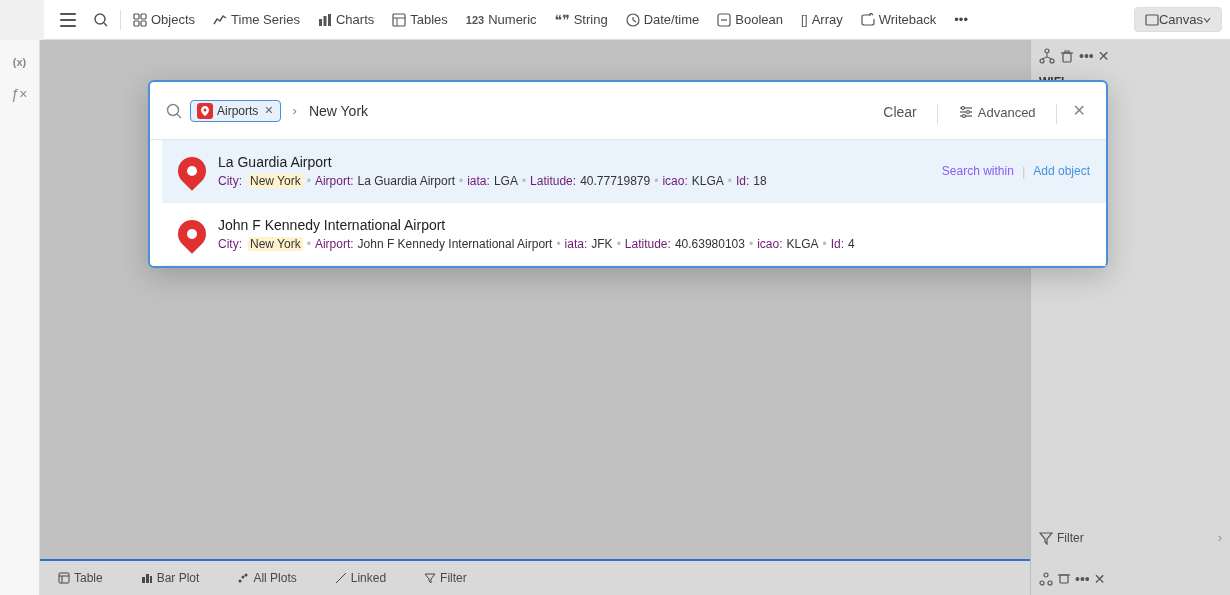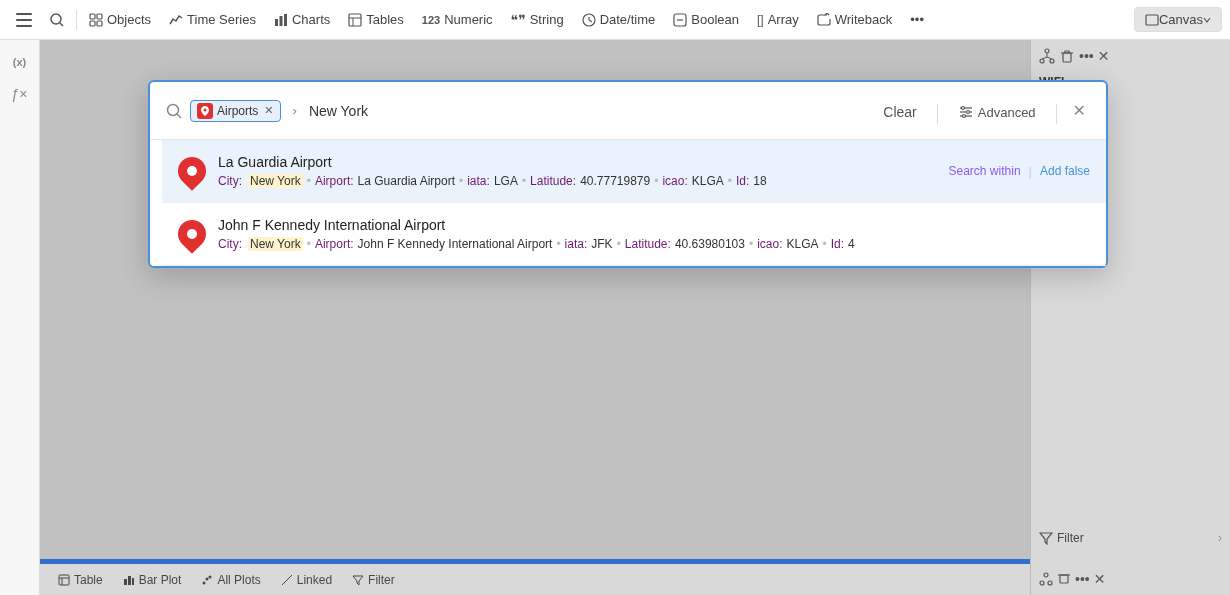--- a/index.html
+++ b/index.html
@@ -1,21 +1,21 @@
 <!DOCTYPE html>
 <html><head>
   <meta charset="utf-8">
   <style>
     * { box-sizing: border-box; margin: 0; padding: 0; }
     body { font-family: -apple-system, BlinkMacSystemFont, 'Segoe UI', sans-serif; font-size: 13px; background: #f0f0f0; overflow: hidden; width: 1230px; height: 595px; }
 
     
     .top-toolbar {
       display: flex; align-items: center; height: 40px; background: #fff;
-      border-bottom: 1px solid #ddd; padding: 0 8px; gap: 2px;
+      border-bottom: 1px solid #ddd; padding: 0 8px; gap: 2px; margin-left: 44px;
     }
     .toolbar-btn {
       display: flex; align-items: center; gap: 4px; padding: 4px 8px;
       border: none; background: transparent; cursor: pointer; color: #444;
       font-size: 13px; border-radius: 4px; white-space: nowrap;
     }
     .toolbar-btn svg { flex-shrink: 0; }
     .toolbar-divider { width: 1px; height: 20px; background: #ddd; margin: 0 2px; }
     .toolbar-spacer { flex: 1; }
     .canvas-btn {
@@ -108,22 +108,22 @@
     .footer-type-search {
       display: flex; align-items: center; gap: 6px;
       border: 1px solid #ccc; border-radius: 4px; padding: 4px 8px;
     }
     .footer-abc { font-size: 11px; color: #888; }
     .footer-count { margin-left: auto; color: #666; }
 
     
     .bottom-toolbar {
       position: absolute; bottom: 0; left: 0; right: 200px;
-      height: 36px; background: #fff; border-top: 5px solid #3b82f6;
-      display: flex; align-items: center; padding: 0 8px; gap: 0;
+      height: 36px; background: #fff; border-top: 2px solid #3b82f6;
+      display: flex; align-items: center; padding: 0 8px; gap: 18px;
     }
     .bottom-btn {
       display: flex; align-items: center; gap: 4px; padding: 4px 10px;
       border: none; background: transparent; cursor: pointer; color: #555;
       font-size: 12px; border-radius: 4px;
     }
   </style>
 </head>
 <body>
 
@@ -360,21 +360,21 @@
               <span class="meta-key">icao:</span>
               <span class="meta-val">KLGA</span>
               <span class="meta-dot">•</span>
               <span class="meta-key">Id:</span>
               <span class="meta-val">18</span>
             </div>
           </div>
           <div class="result-actions">
             <button class="action-link">Search within</button>
             <span class="action-divider">|</span>
-            <button class="action-link primary">Add false</button>
+            <button class="action-link primary">Add object</button>
           </div>
         </div>
 
         <div class="result-item">
           <div class="result-icon-wrap">
             <div class="location-icon-red">
               <div class="location-icon-inner"></div>
             </div>
           </div>
           <div class="result-content">

